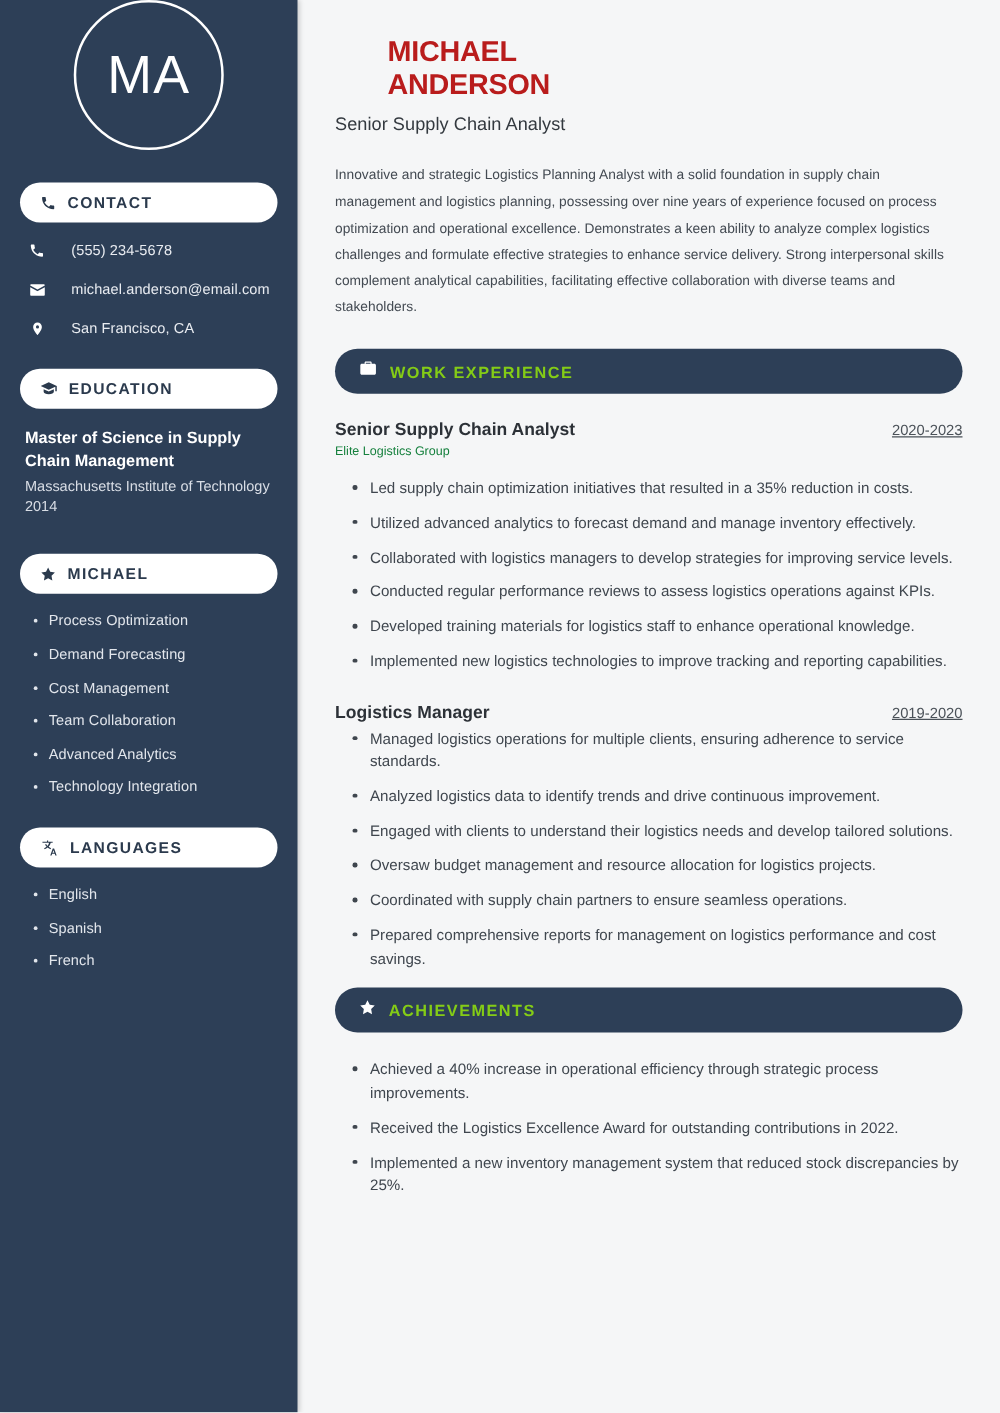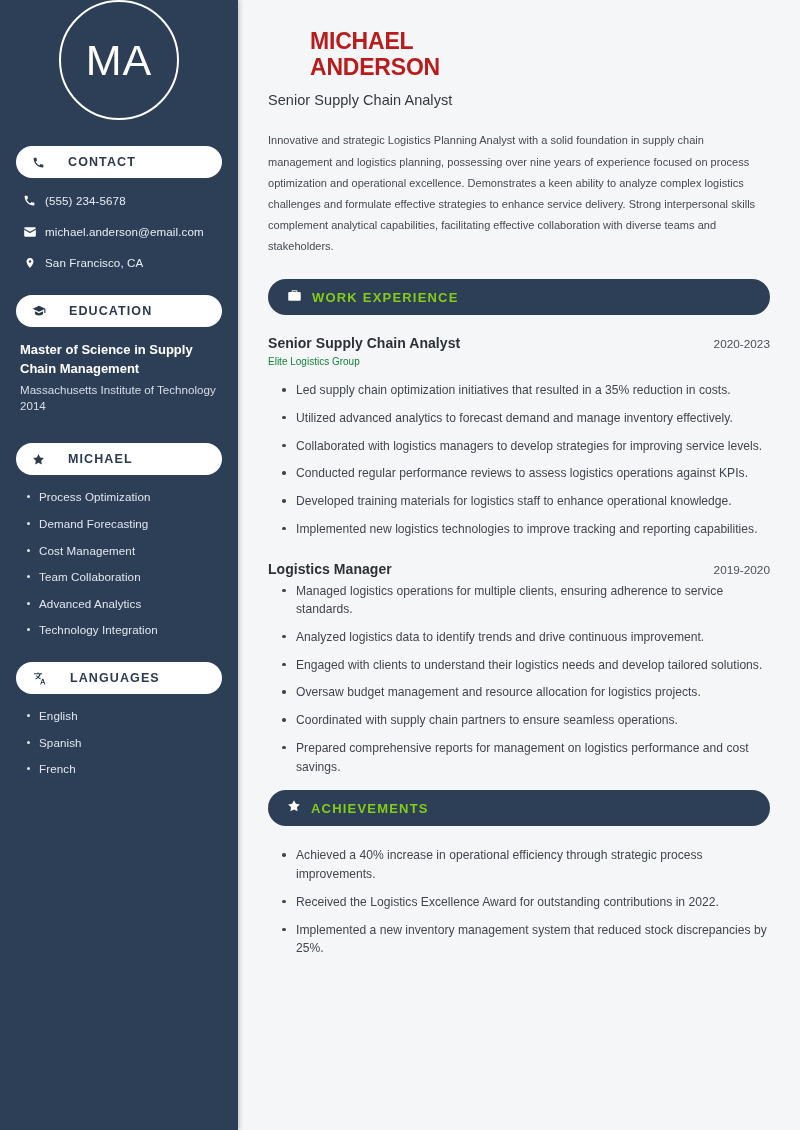--- a/index.html
+++ b/index.html
@@ -53,39 +53,39 @@
     line-height: 1;
   }
 
   
   .pill {
     background: #ffffff;
     border-radius: 999px;
     height: 32px;
     display: flex;
     align-items: center;
-    gap: 23px;
+    gap: 9px;
     padding: 0 16px;
     margin-bottom: 14px;
     width: 206px;
   }
   .pill .pill-label {
     color: #2b3a4d;
     font-size: 12.5px;
     font-weight: bold;
     letter-spacing: 1.1px;
     white-space: nowrap;
   }
   .pill svg { display: block; }
 
   .contact-list { margin-bottom: 24px; }
   .contact-row {
     display: flex;
     align-items: center;
-    gap: 8px;
+    gap: 20px;
     padding: 0 6px;
     margin-bottom: 14px;
     min-height: 17px;
   }
   .contact-row .ic { width: 15px; display:flex; justify-content:center; flex: 0 0 15px; }
   .contact-row .txt {
     color: #e9ecf1;
     font-size: 11.6px;
     line-height: 1.3;
     letter-spacing: 0.1px;
@@ -189,20 +189,21 @@
   .job-role {
     color: #2c3137;
     font-size: 14px;
     font-weight: bold;
     letter-spacing: 0.05px;
   }
   .job-dates {
     color: #4a5158;
     font-size: 11.8px;
     white-space: nowrap;
+    text-decoration: underline;
   }
   .job-company {
     color: #15803d;
     font-size: 10px;
     margin-bottom: 14px;
   }
 
   .main-bullets { list-style: none; padding-left: 13px; margin-bottom: 22px; }
   .main-bullets li {
     color: #3f464e;

